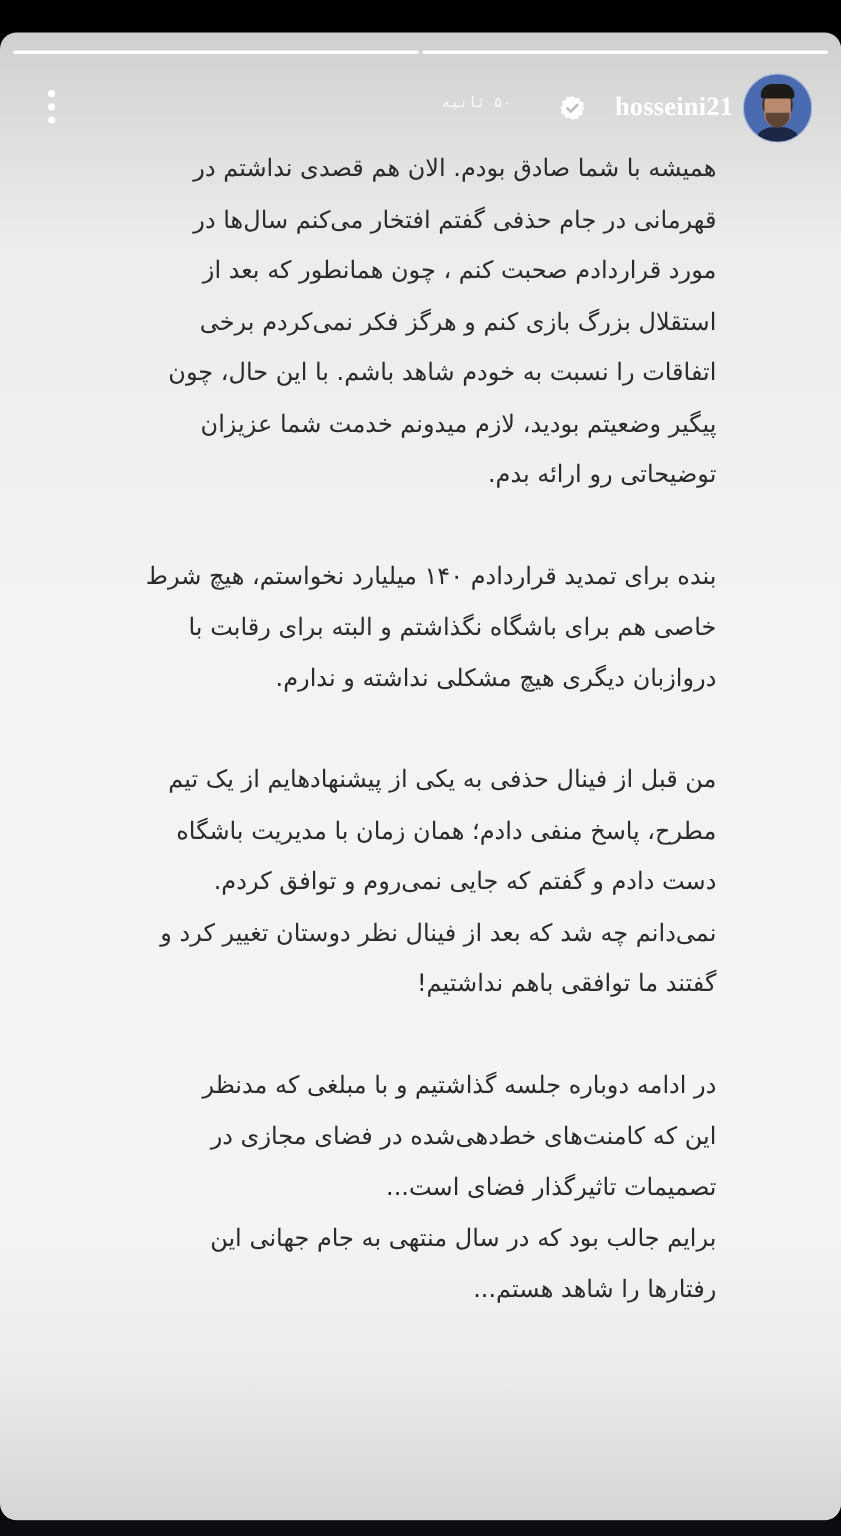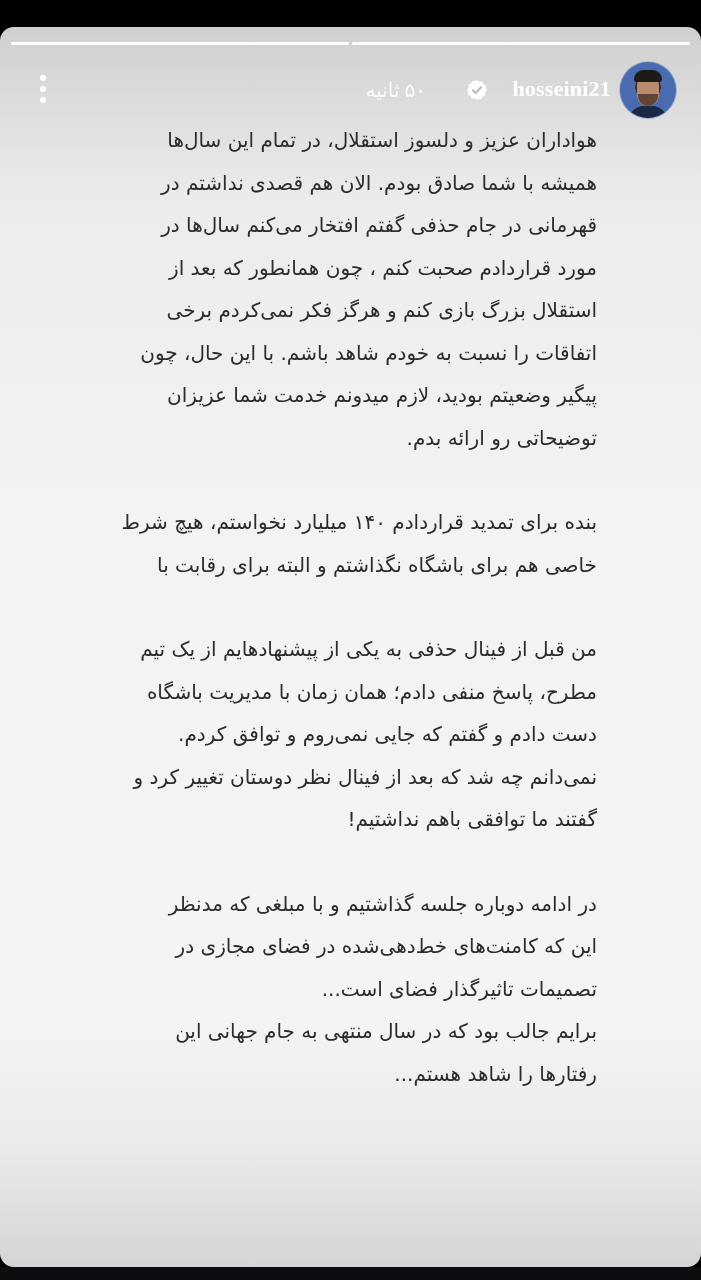--- a/index.html
+++ b/index.html
@@ -27,22 +27,22 @@
   .avatar .hair { position: absolute; left: 14px; top: 8px; width: 28px; height: 12px; background: #1e1a18; border-radius: 14px 14px 4px 4px; }
   .avatar .face { position: absolute; left: 17px; top: 14px; width: 22px; height: 30px; background: #b98a6e; border-radius: 10px 10px 12px 12px; }
   .avatar .beard { position: absolute; left: 18px; top: 32px; width: 20px; height: 12px; background: #4a3328; border-radius: 0 0 10px 10px; opacity: .8; }
   .avatar .shirt { position: absolute; left: 8px; top: 44px; width: 40px; height: 16px; background: #1b2744; border-radius: 16px 16px 0 0; }
   .username {
     position: absolute; right: 90px; top: 15px; color: #ffffff; font-weight: bold; font-size: 22px;
     font-family: Liberation Serif, serif; letter-spacing: 0.2px;
   }
   .verified { position: absolute; right: 213px; top: 18px; width: 22px; height: 22px; }
   .timestamp {
-    position: absolute; right: 275px; top: 17px; color: rgba(255,255,255,0.85); font-size: 20px;
-    font-family: Liberation Serif, serif; direction: rtl;
+    position: absolute; right: 275px; top: 17px; color: rgba(255,255,255,0.85); font-size: 12px;
+    font-family: Liberation Mono, monospace; direction: rtl;
   }
   .menu { position: absolute; left: 36px; top: 14px; width: 14px; height: 32px; cursor: pointer; }
   .menu .dot { width: 6px; height: 6px; background: #fff; border-radius: 50%; margin: 0 auto 5px auto; }
   .caption {
     position: absolute; left: 64px; right: 104px; top: 92px;
     direction: rtl; text-align: right; color: #2b2b2b;
     font-family: "DejaVu Sans", sans-serif; font-size: 20px; line-height: 42.5px;
   }
   .caption p { margin: 0 0 42px 0; }
   .caption p:last-child { margin-bottom: 0; }
@@ -81,32 +81,32 @@
     <div class="avatar">
       <div class="shirt"></div>
       <div class="face"></div>
       <div class="hair"></div>
       <div class="beard"></div>
     </div>
   </div>
 
   <div class="caption">
     <p>
-      <span class="line">هواداران عزیز و دلسوز استقلال، در تمام این سال‌ها</span>
       <span class="line">همیشه با شما صادق بودم. الان هم قصدی نداشتم در</span>
       <span class="line">قهرمانی در جام حذفی گفتم افتخار می‌کنم سال‌ها در</span>
       <span class="line">مورد قراردادم صحبت کنم ، چون همانطور که بعد از</span>
       <span class="line">استقلال بزرگ بازی کنم و هرگز فکر نمی‌کردم برخی</span>
       <span class="line">اتفاقات را نسبت به خودم شاهد باشم. با این حال، چون</span>
       <span class="line">پیگیر وضعیتم بودید، لازم میدونم خدمت شما عزیزان</span>
       <span class="line">توضیحاتی رو ارائه بدم.</span>
     </p>
     <p>
       <span class="line">بنده برای تمدید قراردادم ۱۴۰ میلیارد نخواستم، هیچ شرط</span>
       <span class="line">خاصی هم برای باشگاه نگذاشتم و البته برای رقابت با</span>
+      <span class="line">دروازبان دیگری هیچ مشکلی نداشته و ندارم.</span>
     </p>
     <p>
       <span class="line">من قبل از فینال حذفی به یکی از پیشنهادهایم از یک تیم</span>
       <span class="line">مطرح، پاسخ منفی دادم؛ همان زمان با مدیریت باشگاه</span>
       <span class="line">دست دادم و گفتم که جایی نمی‌روم و توافق کردم.</span>
       <span class="line">نمی‌دانم چه شد که بعد از فینال نظر دوستان تغییر کرد و</span>
       <span class="line">گفتند ما توافقی باهم نداشتیم!</span>
     </p>
     <p>
       <span class="line">در ادامه دوباره جلسه گذاشتیم و با مبلغی که مدنظر</span>

